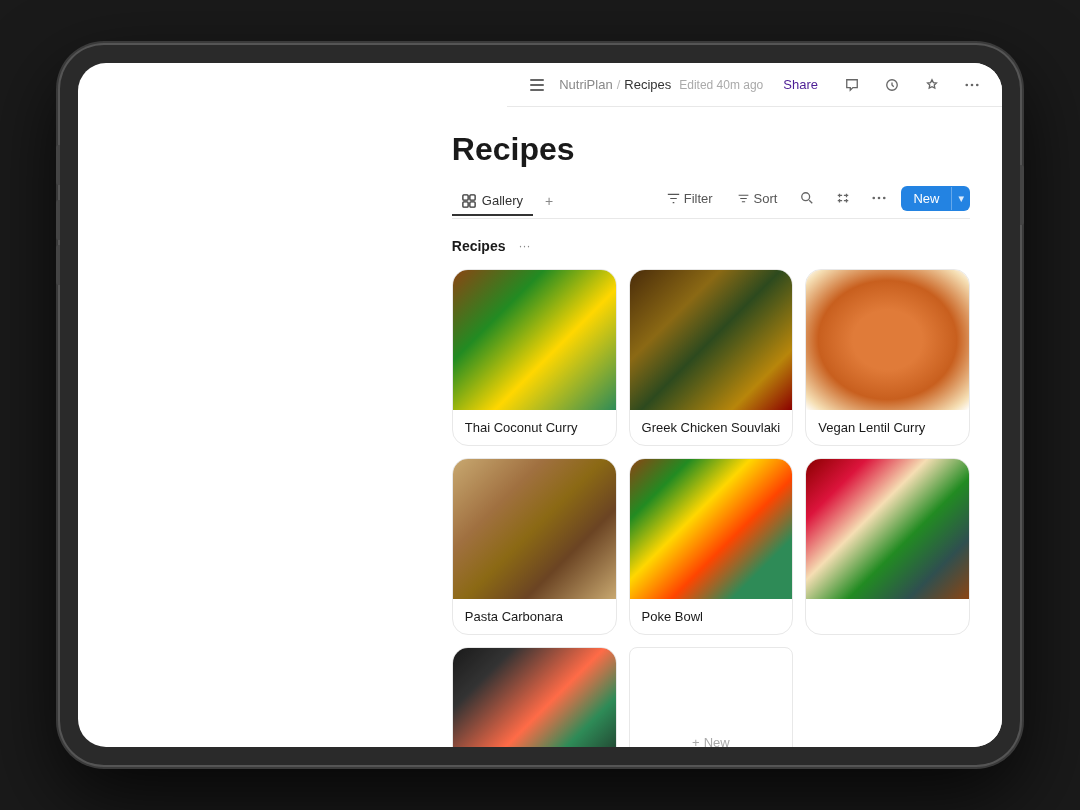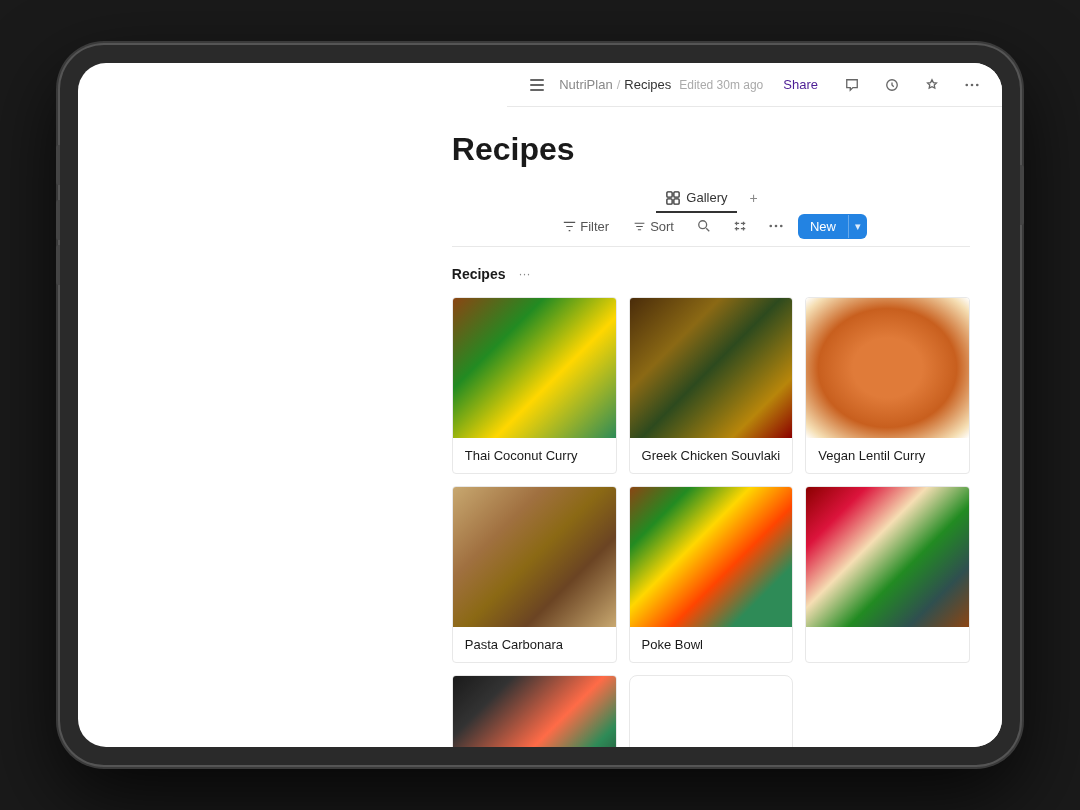--- a/index.html
+++ b/index.html
@@ -146,21 +146,20 @@
       margin-bottom: 16px;
     }
 
     
     .view-tabs-bar {
       display: flex;
       align-items: center;
       justify-content: space-between;
       margin-bottom: 16px;
       border-bottom: 1px solid #e8e8e8;
-      flex-direction: column;
     }
 
     .view-tabs-left {
       display: flex;
       align-items: center;
       gap: 4px;
     }
 
     .view-tab {
       display: flex;
@@ -263,21 +262,21 @@
 
     
     .gallery-grid {
       display: grid;
       grid-template-columns: repeat(3, 1fr);
       gap: 12px;
     }
 
     .gallery-card {
       border: 1px solid #e8e8e8;
-      border-radius: 4px;
+      border-radius: 16px;
       overflow: hidden;
       cursor: pointer;
       background: #fff;
       transition: box-shadow 0.15s;
     }
 
     .card-image {
       width: 100%;
       height: 140px;
       object-fit: cover;
@@ -391,21 +390,21 @@
               <span></span>
           </div>
         </div>
         <div class="breadcrumb">
           <span class="breadcrumb-home">NutriPlan</span>
           <span class="breadcrumb-sep">/</span>
           <span class="breadcrumb-current">Recipes</span>
         </div>
       </div>
       <div class="top-bar-right">
-        <span class="edited-text">Edited 30m ago</span>
+        <span class="edited-text">Edited 40m ago</span>
         <span class="share-btn">Share</span>
         <div class="icon-btn">
           <svg viewBox="0 0 16 16" fill="none" stroke="#666" stroke-width="1.5">
             <path d="M2 2h12v9H9l-3 3v-3H2z"></path>
           </svg>
         </div>
         <div class="icon-btn">
           <svg viewBox="0 0 16 16" fill="none" stroke="#666" stroke-width="1.5">
             <circle cx="8" cy="8" r="6"></circle>
             <path d="M8 5v3l2 2"></path>

